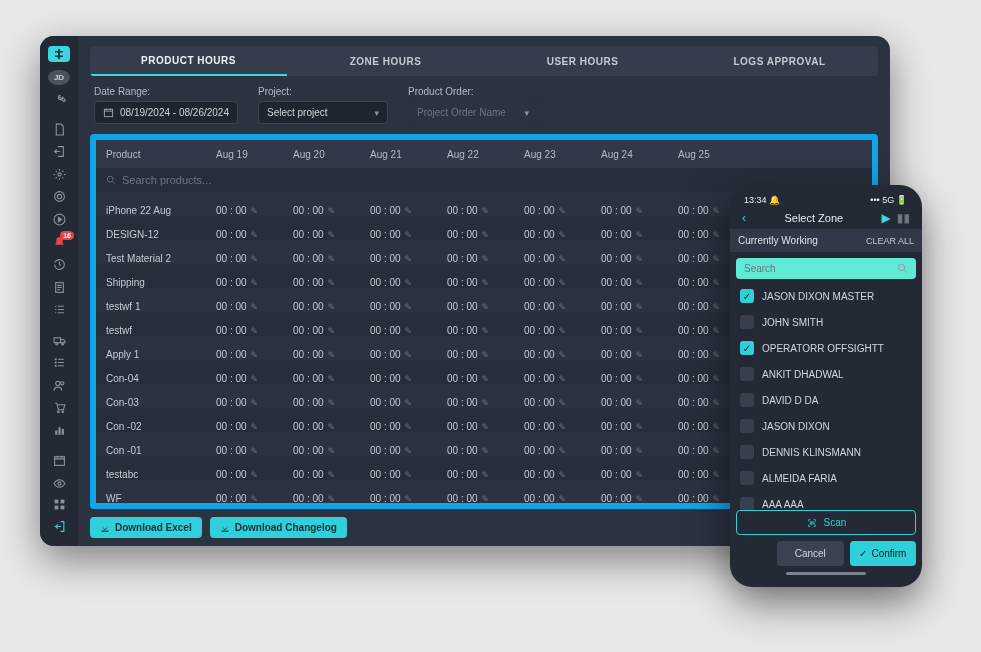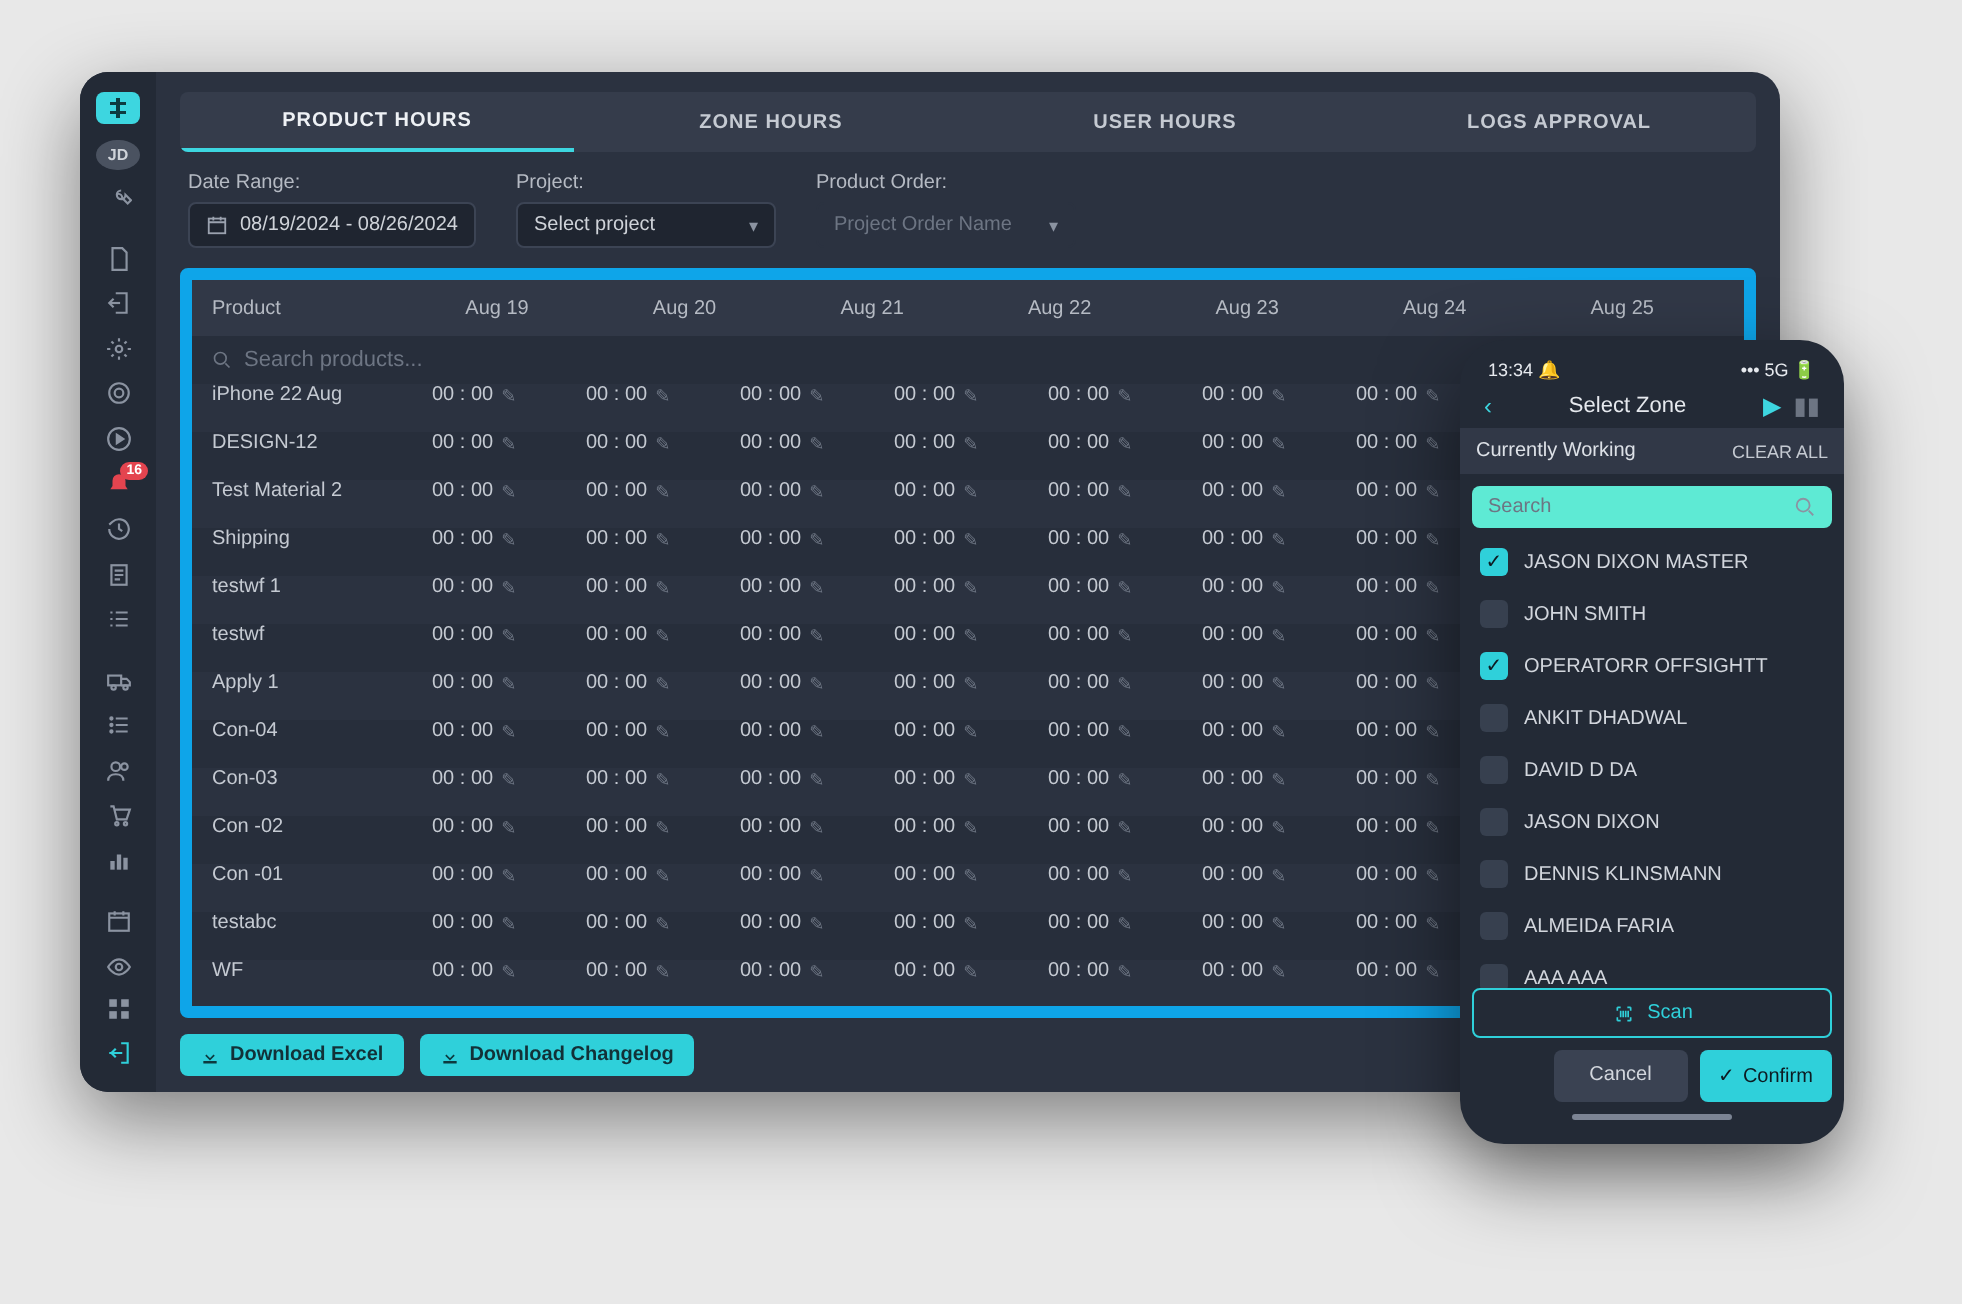--- a/index.html
+++ b/index.html
@@ -103,49 +103,49 @@
   .table-wrap {
     flex:1; margin-top:6px; background:#2b3240;
     border:6px solid #0ea5e9; border-radius:4px;
     overflow:hidden; display:flex; flex-direction:column;
   }
   .thead {
     display:flex; height:28px; align-items:center;
     background:#313847; font-size:10px; color:#b5bac3;
   }
   .col-prod { width:120px; padding-left:10px; }
-  .col-d { width:77px; text-align:left;margin-left:17px; }
+  .col-d { width:77px; text-align:left; }
   .search-row {
     display:flex; align-items:center; height:24px;
     background:#272e3b; padding-left:10px; gap:6px; color:#6d7583;
   }
   .tbody { flex:1; overflow-y:auto; }
   .trow {
-    display:flex; height:24px; align-items:flex-start;
+    display:flex; height:24px; align-items:flex-end;
     font-size:10px; color:#c5cad2;
   }
   .trow:nth-child(even){ background:#272e3b; }
   .tcell-name { width:120px; padding-left:10px; overflow:hidden; text-overflow:ellipsis; white-space:nowrap;}
   .tcell { width:77px; display:flex; align-items:center; gap:4px; }
   .tcell .edit { color:#6d7583; font-size:9px; }
 
   .footer {
     display:flex; gap:8px; padding-top:8px;
   }
   .dlbtn {
     background:#35d6e0; color:#123138; font-size:10px;
     font-weight:600; border-radius:4px; padding:5px 10px;
     display:flex; align-items:center; gap:5px; cursor:pointer;
     background:#2fd0da;
   }
 
   
   .phone {
     position:absolute;
-    top:170px; left:730px;
+    top:185px; left:730px;
     width:192px; height:402px;
     background:#232a36;
     border-radius:22px;
     box-shadow: 0 16px 40px rgba(0,0,0,.5);
     padding:8px 6px 12px 6px;
     display:flex; flex-direction:column;
     overflow:hidden;
   }
   .statusbar {
     display:flex; justify-content:space-between; align-items:center;

